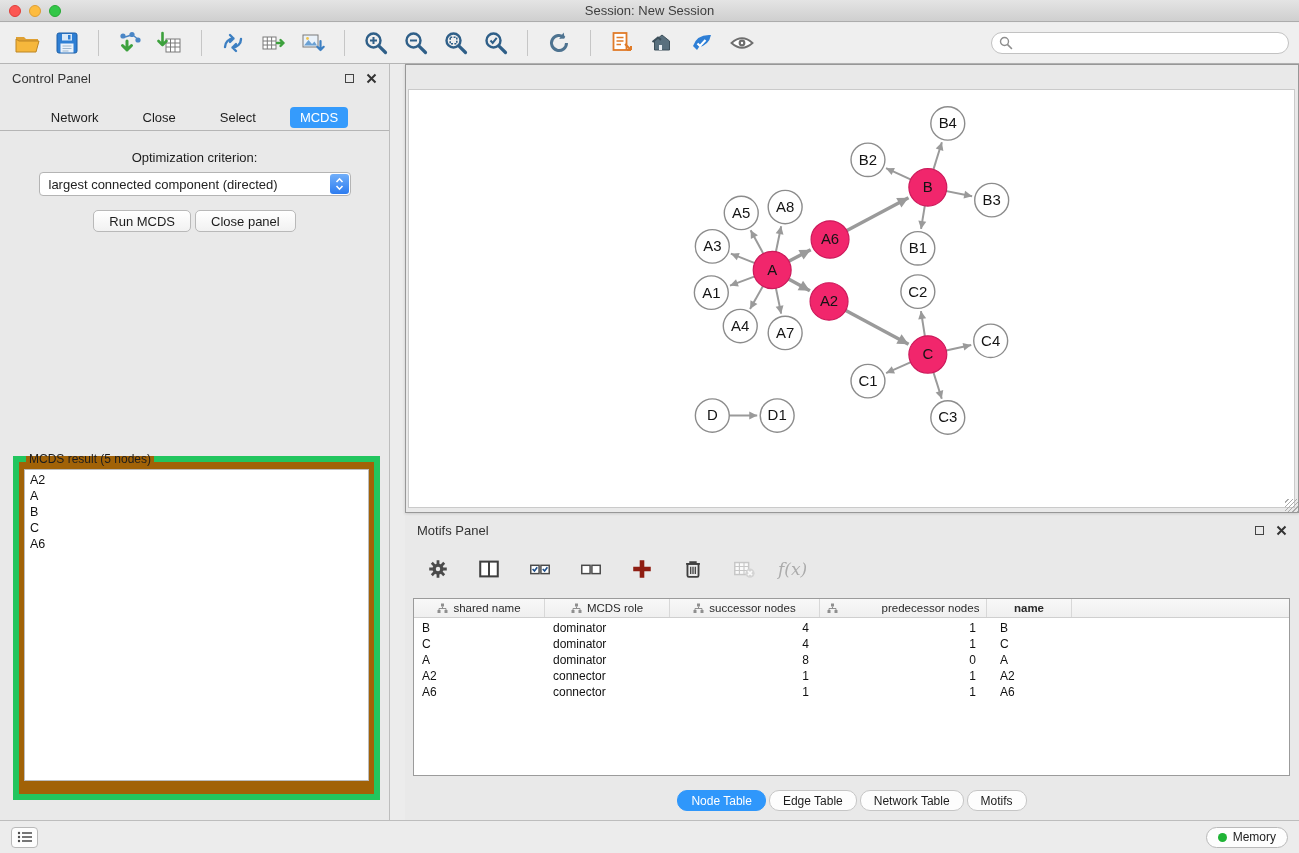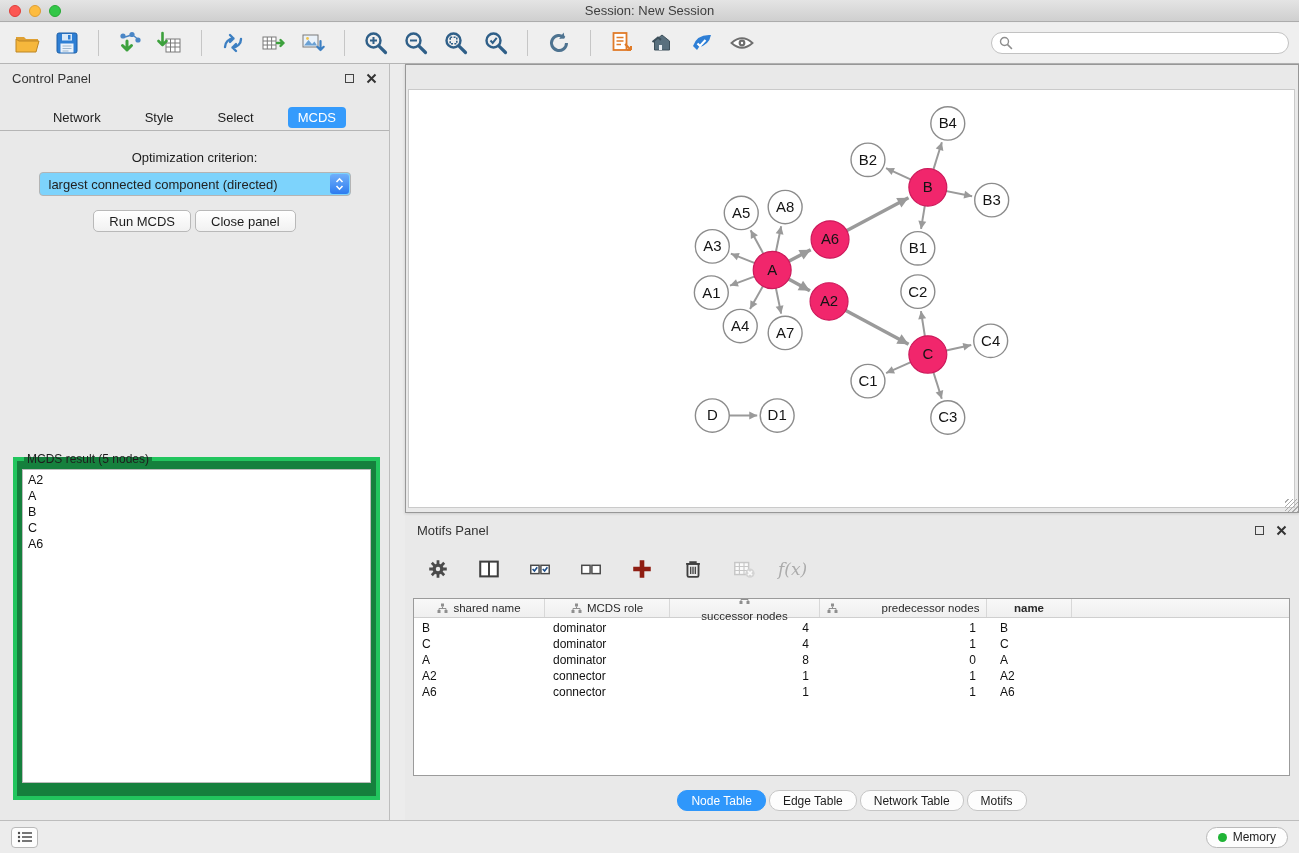--- a/index.html
+++ b/index.html
@@ -35,26 +35,26 @@
   .float-icon{width:9px;height:9px;border:1.5px solid #444;display:inline-block}
   .close-icon{display:inline-block;width:11px;height:11px}
   .close-icon svg{display:block}
 
   
   .control-panel{position:absolute;left:0;top:64px;width:390px;height:756px;background:#E9E9E9;border-right:1px solid #BDBDBD}
   .cp-tabs{margin-top:12px;height:27px;display:flex;justify-content:center;align-items:center;gap:24px;border-bottom:1px solid #B5B5B5}
   .cp-tab{padding:3px 10px;font-size:13px;color:#1D1D1D;border-radius:4px;cursor:default}
   .cp-tab.active{background:#359BFC;color:#FFF}
   .opt-label{margin-top:19px;text-align:center;font-size:13px;color:#1D1D1D}
-  .dropdown{position:relative;margin:7px auto 0;width:312px;height:24px;background:#7dd3fc;border:1px solid #B4B4B4;border-radius:4px;display:flex;align-items:center;padding:0 26px 0 9px;font-size:13px}
+  .dropdown{position:relative;margin:7px auto 0;width:312px;height:24px;background:#ffffff;border:1px solid #B4B4B4;border-radius:4px;display:flex;align-items:center;padding:0 26px 0 9px;font-size:13px}
   .dd-value{white-space:nowrap;overflow:hidden}
   .dd-stepper{position:absolute;right:1px;top:1px;width:19px;height:20px;border-radius:3px;background:linear-gradient(#71AFFA,#2D7CF0);display:flex;align-items:center;justify-content:center}
   .cp-buttons{display:flex;justify-content:center;gap:4px;margin-top:14px}
   .mac-btn{height:22px;padding:0 15px;background:linear-gradient(#FFFFFF,#F1F1F1);border:1px solid #B9B9B9;border-radius:5px;font-size:13px;font-family:"Liberation Sans",sans-serif;color:#1D1D1D;display:flex;align-items:center;cursor:default}
-  .result-fieldset{position:absolute;left:13px;right:9px;top:388px;bottom:20px;border:4px solid #22c55e;padding:3px 5px 13px;background:#15803d}
+  .result-fieldset{position:absolute;left:13px;right:9px;top:388px;bottom:20px;border:6px solid #22c55e;padding:3px 5px 13px;background:#a16207}
   .result-fieldset legend{font-size:12px;color:#1D1D1D;padding:0 3px;margin-left:2px}
   .result-list{width:100%;height:100%;background:#FFF;border:1px solid #BCBCBC;padding:2px 5px;font-size:12.5px;line-height:16px;overflow:hidden}
   .result-item{height:16px;color:#111}
 
   
   .network-window{position:absolute;left:405px;top:64px;width:894px;height:449px;background:#E9E9E9;border:1px solid #979797;box-shadow:0 1px 3px rgba(0,0,0,.15)}
   .nw-titlebar{height:22px;background:linear-gradient(#E9E9E9,#D4D4D4);border-bottom:1px solid #AFAFAF;position:relative;display:flex;align-items:center;justify-content:center;font-size:13px;color:#3E3E3E}
   .nw-titlebar .traffic{position:absolute;left:9px;top:5px}
   .nw-canvas{position:absolute;left:2px;top:24px;right:3px;bottom:4px;background:#FFF;border:1px solid #CACACA}
   .nw-canvas svg{width:100%;height:100%;display:block}
@@ -270,21 +270,21 @@
       <span class="float-icon"></span>
       <span class="close-icon">
           <svg width="11" height="11" viewBox="0 0 11 11">
             <path d="M1.5 1.5 L9.5 9.5 M9.5 1.5 L1.5 9.5" stroke="#333" stroke-width="2"></path>
           </svg>
         </span>
     </span>
   </div>
   <div id="cp-tabs" class="cp-tabs">
       <div class="cp-tab">Network</div>
-      <div class="cp-tab">Style</div>
+      <div class="cp-tab">Close</div>
       <div class="cp-tab">Select</div>
       <div class="cp-tab active">MCDS</div>
     </div>
   <div class="opt-label">Optimization criterion:</div>
   <div class="dropdown">
     <span class="dd-value">largest connected component (directed)</span>
     <span class="dd-stepper">
         <svg width="9" height="14" viewBox="0 0 9 14">
           <path d="M1.5 5 L4.5 1.8 L7.5 5" fill="none" stroke="#FFF" stroke-width="1.6"></path>
           <path d="M1.5 9 L4.5 12.2 L7.5 9" fill="none" stroke="#FFF" stroke-width="1.6"></path>
@@ -522,21 +522,21 @@
           <span class="col-icon">
             <svg viewBox="0 0 11 11">
               <rect x="4" y="0.5" width="3" height="3" fill="#8F8F8F"></rect>
               <rect x="0.5" y="7" width="3" height="3" fill="#8F8F8F"></rect>
               <rect x="7.5" y="7" width="3" height="3" fill="#8F8F8F"></rect>
               <path d="M5.5 3.5 v2 M2 7 v-1.5 h7 V7" stroke="#8F8F8F" fill="none"></path>
             </svg>
           </span>
           <span>MCDS role</span>
         </div>
-        <div class="th" style="width: 150px; flex-direction: column;">
+        <div class="th" style="width: 150px;">
           <span class="col-icon">
             <svg viewBox="0 0 11 11">
               <rect x="4" y="0.5" width="3" height="3" fill="#8F8F8F"></rect>
               <rect x="0.5" y="7" width="3" height="3" fill="#8F8F8F"></rect>
               <rect x="7.5" y="7" width="3" height="3" fill="#8F8F8F"></rect>
               <path d="M5.5 3.5 v2 M2 7 v-1.5 h7 V7" stroke="#8F8F8F" fill="none"></path>
             </svg>
           </span>
           <span>successor nodes</span>
         </div>

